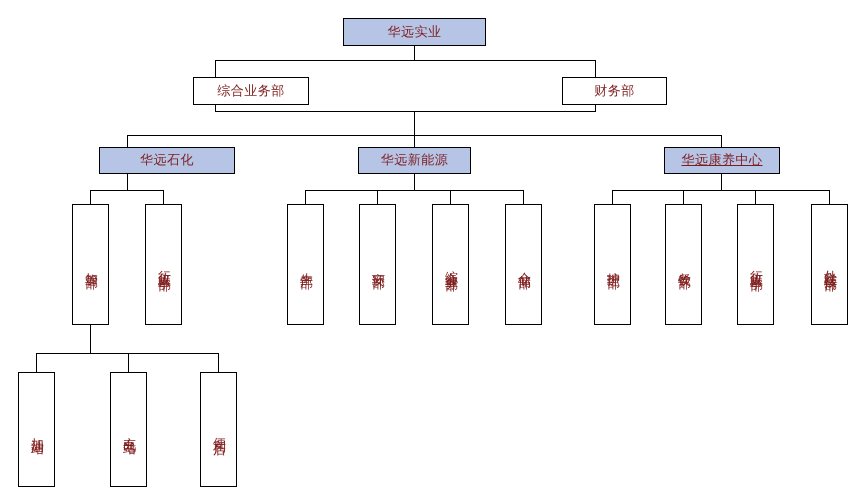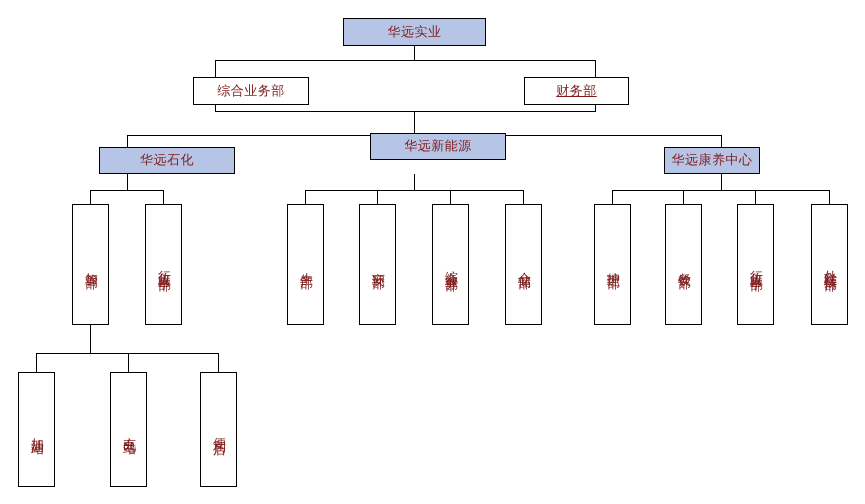--- a/index.html
+++ b/index.html
@@ -106,33 +106,33 @@
   <div class="connector v" style="left:829px; top:190px; height:14px;"></div>
 
   <div class="node filled" style="left:343px; top:18px; width:143px; height:28px;">
     <span class="label">华远实业</span>
   </div>
 
   <div class="node" style="left:193px; top:77px; width:116px; height:28px;">
     <span class="label">综合业务部</span>
   </div>
 
-  <div class="node" style="left:524px; top:77px; width:105px; height:28px;text-decoration:underline;">
+  <div class="node" style="left:562px; top:77px; width:105px; height:28px;">
     <span class="label">财务部</span>
   </div>
 
   <div class="node filled" style="left:71px; top:147px; width:136px; height:27px;margin-left:28px;">
     <span class="label">华远石化</span>
   </div>
 
-  <div class="node filled" style="left:358px; top:133px; width:136px; height:27px;margin-left:12px;">
+  <div class="node filled" style="left:358px; top:147px; width:113px; height:27px;">
     <span class="label">华远新能源</span>
   </div>
 
-  <div class="node filled" style="left:664px; top:147px; width:96px; height:27px;">
+  <div class="node filled" style="left:664px; top:147px; width:116px; height:27px;text-decoration:underline;">
     <span class="label">华远康养中心</span>
   </div>
 
   <div class="node vertical" style="left:72px; top:204px; width:37px; height:121px;">
     <span class="label">加管部</span>
   </div>
 
   <div class="node vertical" style="left:145px; top:204px; width:37px; height:121px;">
     <span class="label">行政人事部</span>
   </div>

